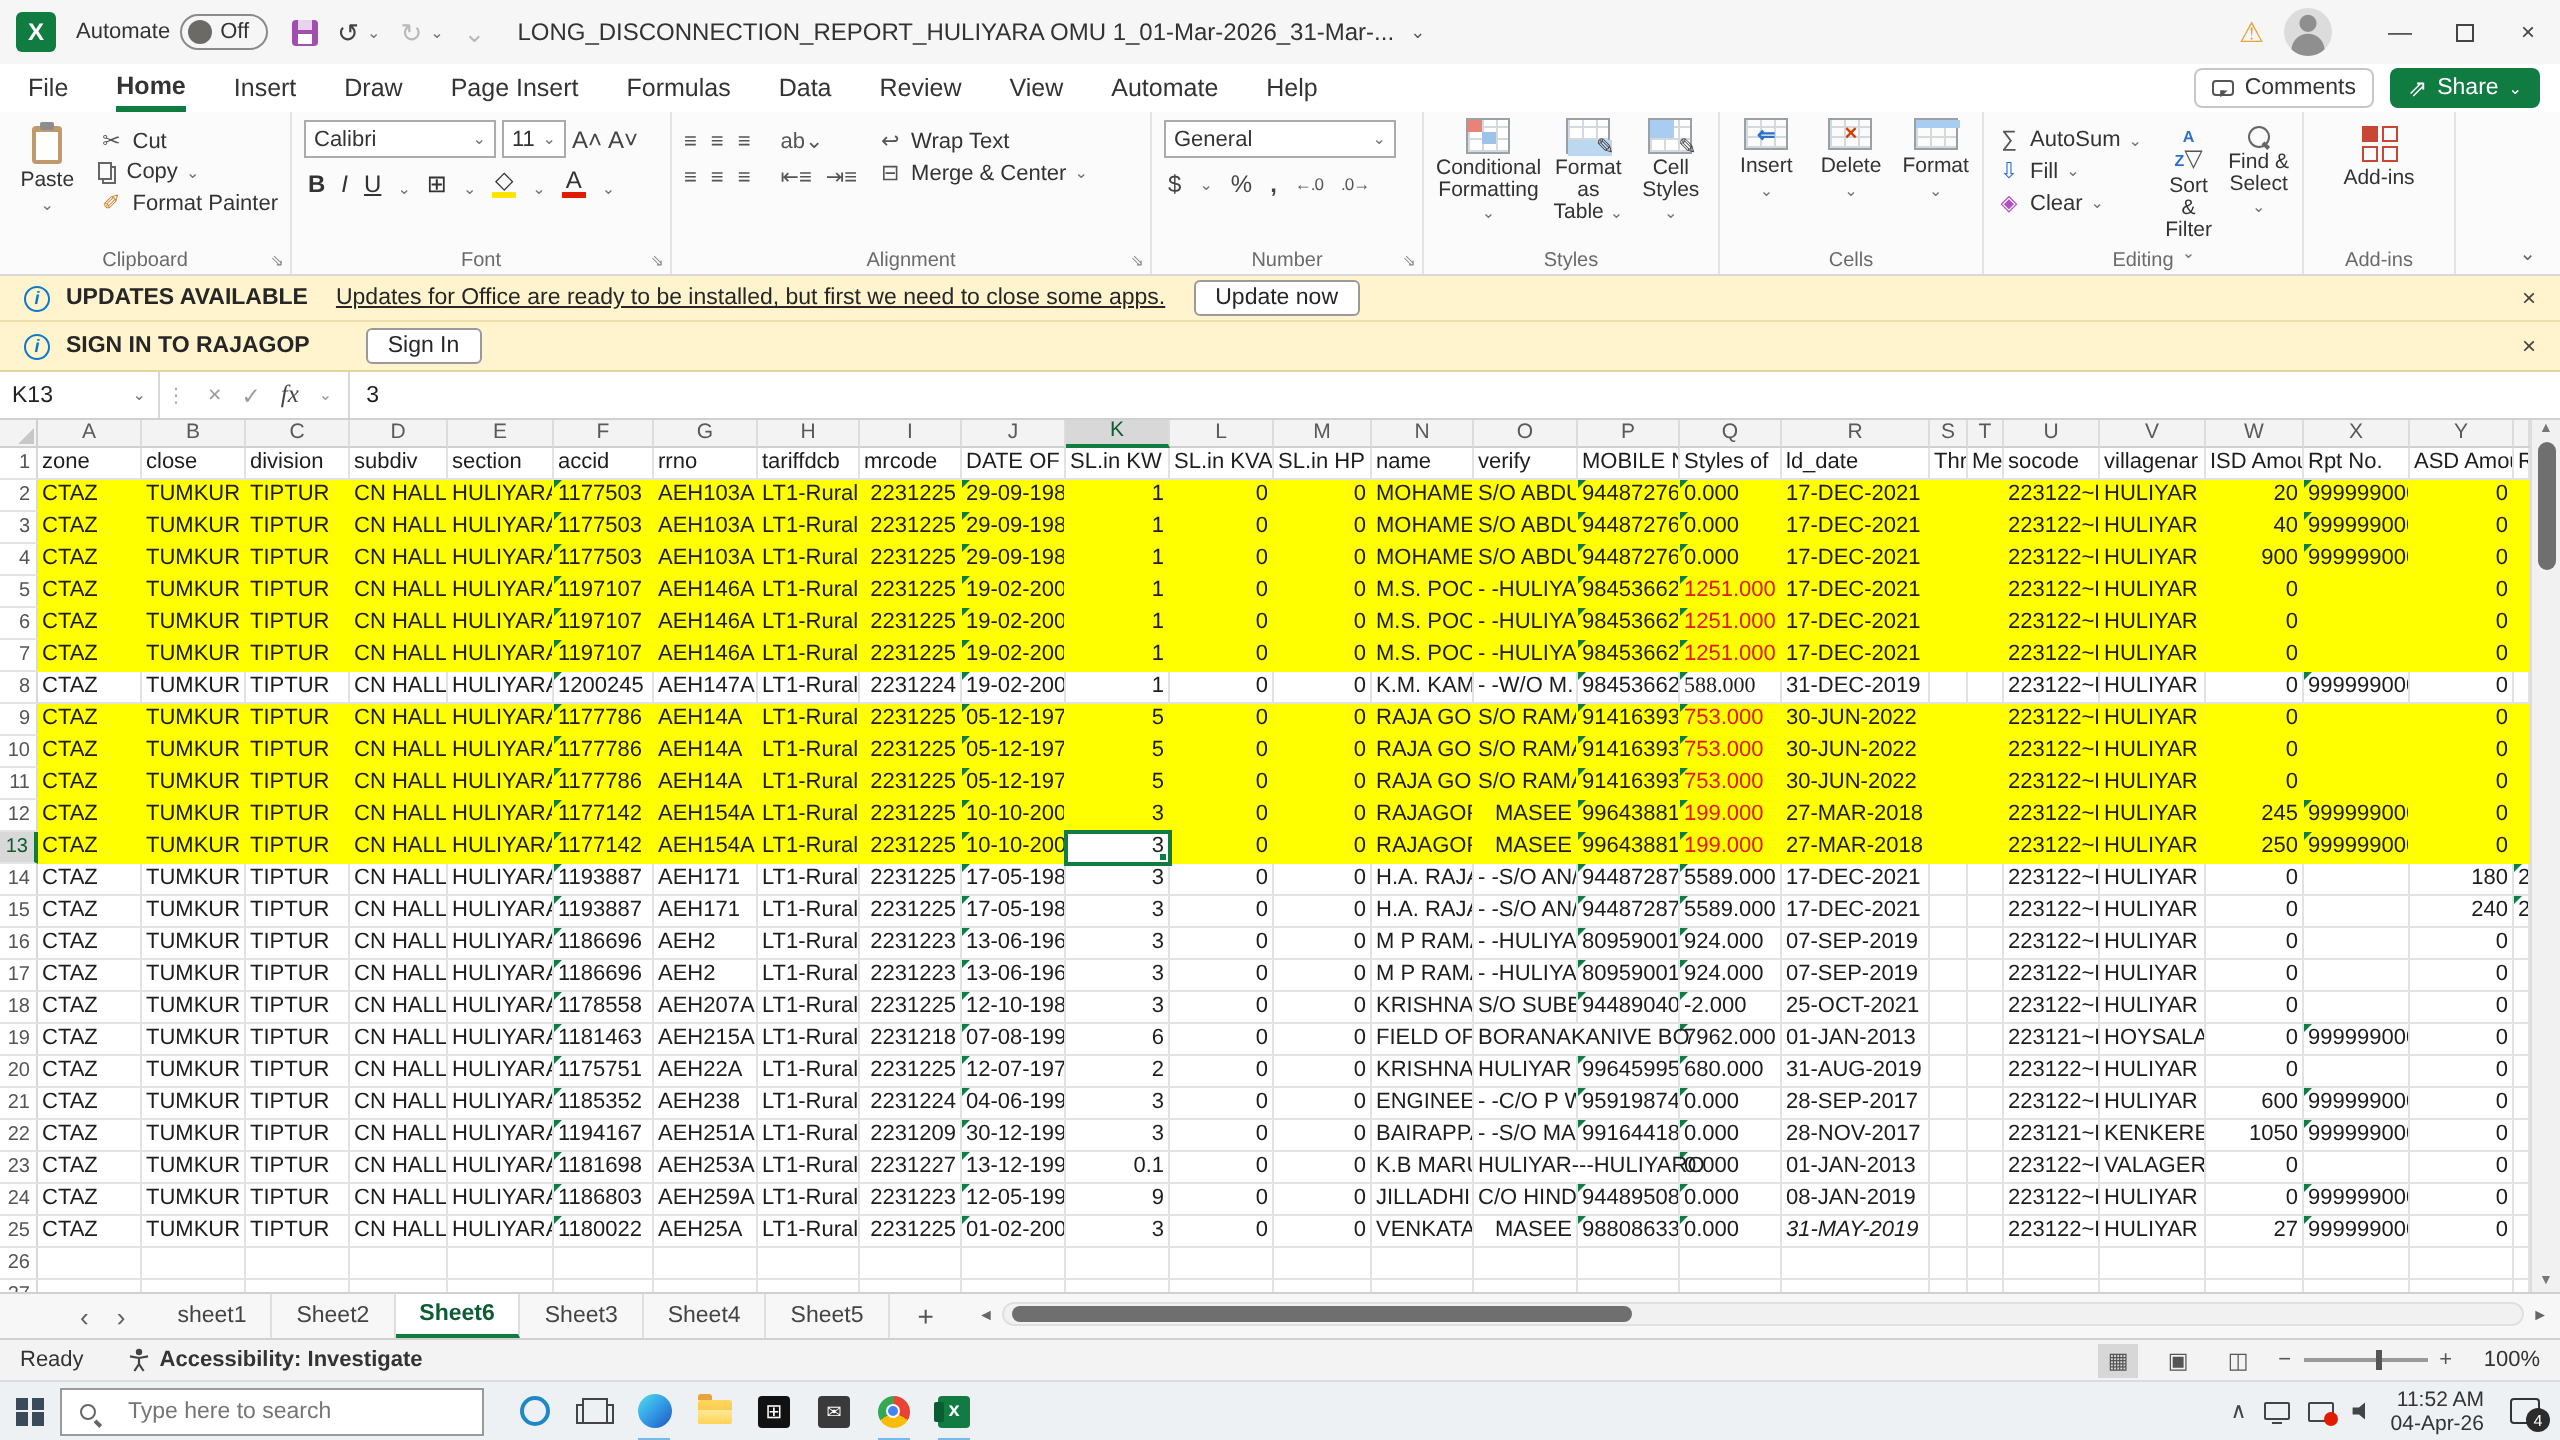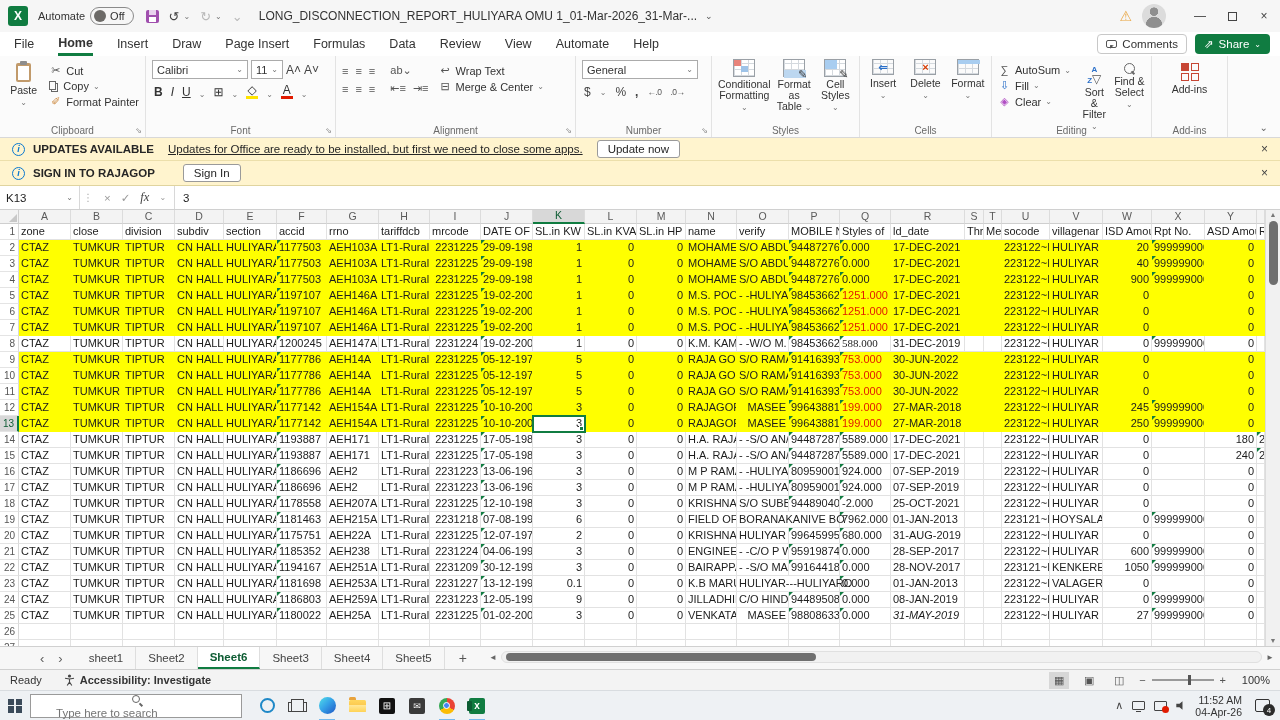--- a/index.html
+++ b/index.html
@@ -148,21 +148,21 @@
   .zslider { display:flex; align-items:center; gap:6px; color:#555; }
   .ztrack { width:62px; height:2px; background:#9a9a9a; position:relative; }
   .zthumb { position:absolute; left:36px; top:-4px; width:3px; height:10px; background:#555; }
   .zpct { width:34px; text-align:right; color:#333; }
 
   
   .taskbar { height:30px; background:#eef1f4; border-top:1px solid #d8dce0; display:flex; align-items:center; flex:none; }
   .startic { width:30px; height:30px; display:flex; align-items:center; justify-content:center; }
   .win4 { width:14px; height:14px; display:grid; grid-template-columns:1fr 1fr; grid-template-rows:1fr 1fr; gap:1.5px; }
   .win4 span { background:#3b4a5a; }
-  .tb-search { width:212px; height:24px; background:#fff; border:1px solid #9a9a9a; display:flex; align-items:center; gap:4px; padding:0 9px; font-size:11.5px; color:#555; margin-right:10px;flex-direction:column; }
+  .tb-search { width:212px; height:24px; background:#fff; border:1px solid #9a9a9a; display:flex; align-items:center; gap:16px; padding:0 9px; font-size:11.5px; color:#555; margin-right:10px; }
   .tb-search input { border:none; outline:none; font-size:11.5px; width:160px; font-family:"Liberation Sans",sans-serif; color:#444; background:transparent; }
   .tbic { width:30px; height:30px; display:flex; align-items:center; justify-content:center; position:relative; flex:none; }
   .runbar { position:absolute; bottom:0; left:7px; width:16px; height:2px; background:#76b9ed; }
   .cortana { width:15px; height:15px; border:2px solid #1e88c7; border-radius:50%; }
   .taskview { width:13px; height:13px; border:1.5px solid #444; position:relative; background:#eef1f4; }
   .taskview::before { content:''; position:absolute; left:-4px; top:2px; width:3px; height:8px; border:1.5px solid #444; border-right:none; }
   .taskview::after { content:''; position:absolute; right:-4px; top:2px; width:3px; height:8px; border:1.5px solid #444; border-left:none; }
   .edge { width:17px; height:17px; border-radius:50%; background:linear-gradient(135deg,#4fd8e8 5%,#35a3e8 45%,#1f55c4 100%); }
   .folder { width:17px; height:12px; background:linear-gradient(#ffd75e,#f7b840); border-radius:1.5px; position:relative; }
   .folder::before { content:''; position:absolute; left:0; top:-3px; width:7px; height:3px; background:#e8a33d; border-radius:1.5px 1.5px 0 0; }

